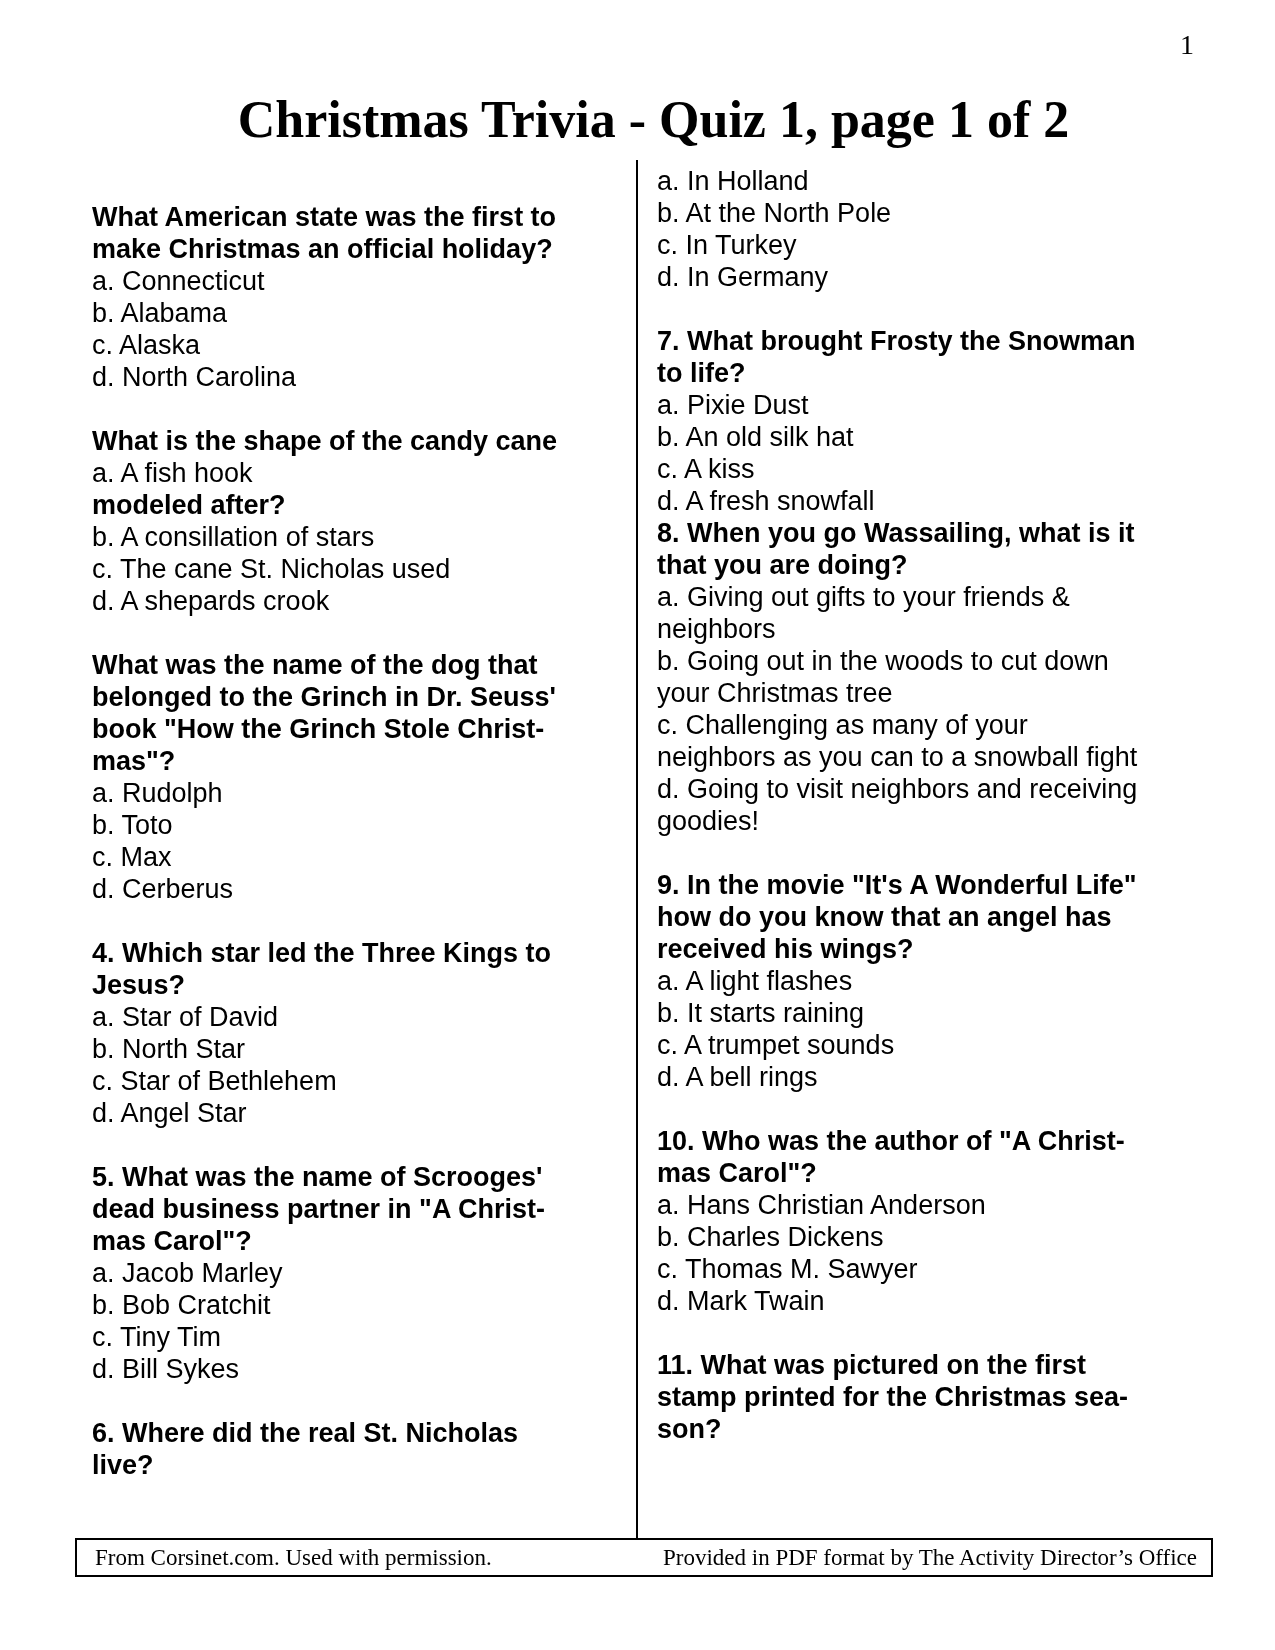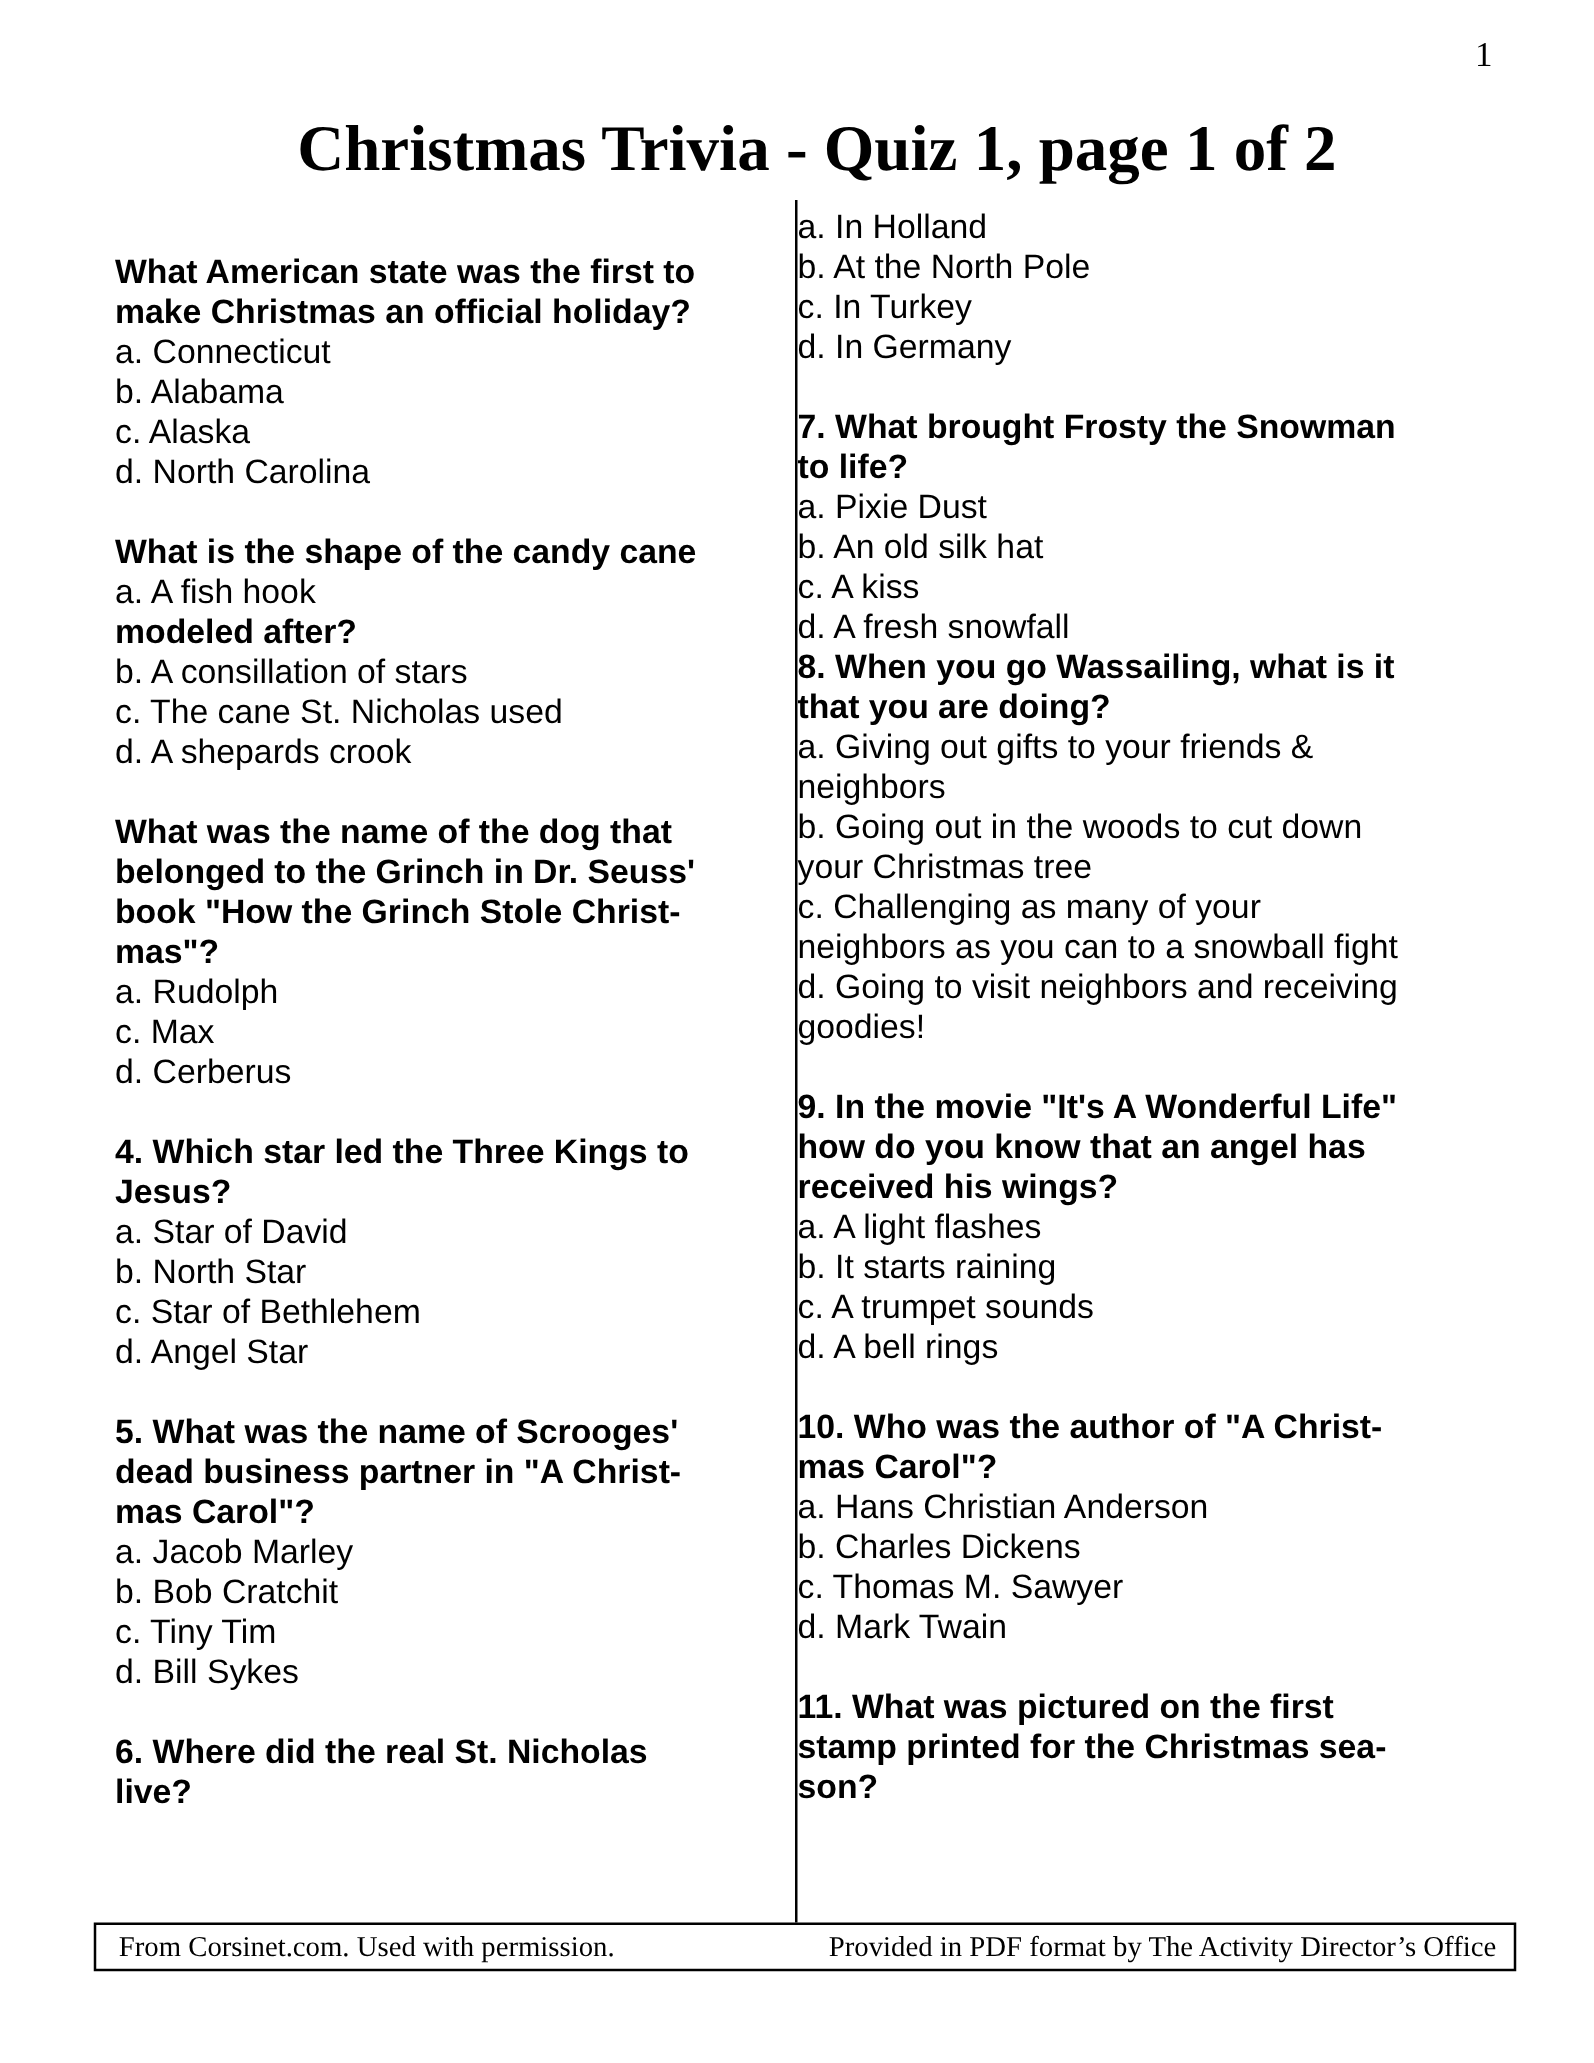--- a/index.html
+++ b/index.html
@@ -32,21 +32,21 @@
     line-height: 48px;
   }
   .col {
     position: absolute;
     top: 165px;
     font-size: 27px;
     line-height: 32px;
     white-space: nowrap;
   }
   .col-left  { left: 92px;  width: 545px; margin-top: 36px; }
-  .col-right { left: 638px; width: 560px; }
+  .col-right { left: 657px; width: 560px; }
   .line { height: 32px; }
   .line.q { font-weight: bold; }
   .divider {
     position: absolute;
     left: 636px;
     top: 160px;
     width: 2px;
     height: 1378px;
     background: #000000;
   }
@@ -86,20 +86,21 @@
       <div class="line q">modeled after?</div>
       <div class="line">b. A consillation of stars</div>
       <div class="line">c. The cane St. Nicholas used</div>
       <div class="line">d. A shepards crook</div>
       <div class="line blank">&nbsp;</div>
       <div class="line q">What was the name of the dog that</div>
       <div class="line q">belonged to the Grinch in Dr. Seuss'</div>
       <div class="line q">book "How the Grinch Stole Christ-</div>
       <div class="line q">mas"?</div>
       <div class="line">a. Rudolph</div>
+      <div class="line">b. Toto</div>
       <div class="line">c. Max</div>
       <div class="line">d. Cerberus</div>
       <div class="line blank">&nbsp;</div>
       <div class="line q">4. Which star led the Three Kings to</div>
       <div class="line q">Jesus?</div>
       <div class="line">a. Star of David</div>
       <div class="line">b. North Star</div>
       <div class="line">c. Star of Bethlehem</div>
       <div class="line">d. Angel Star</div>
       <div class="line blank">&nbsp;</div>

